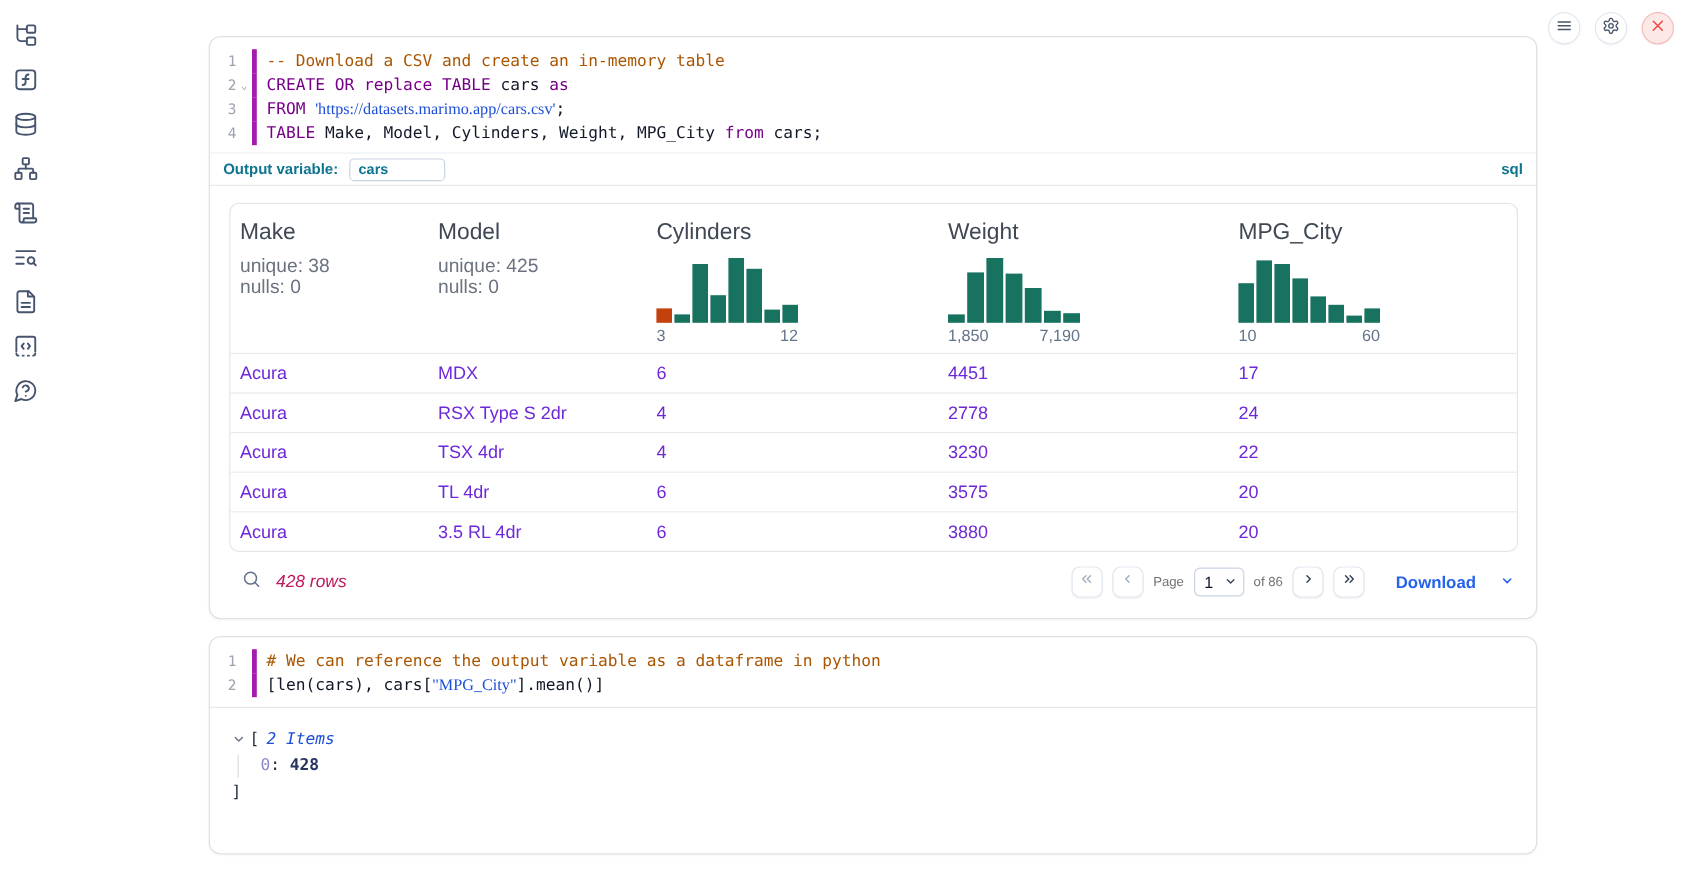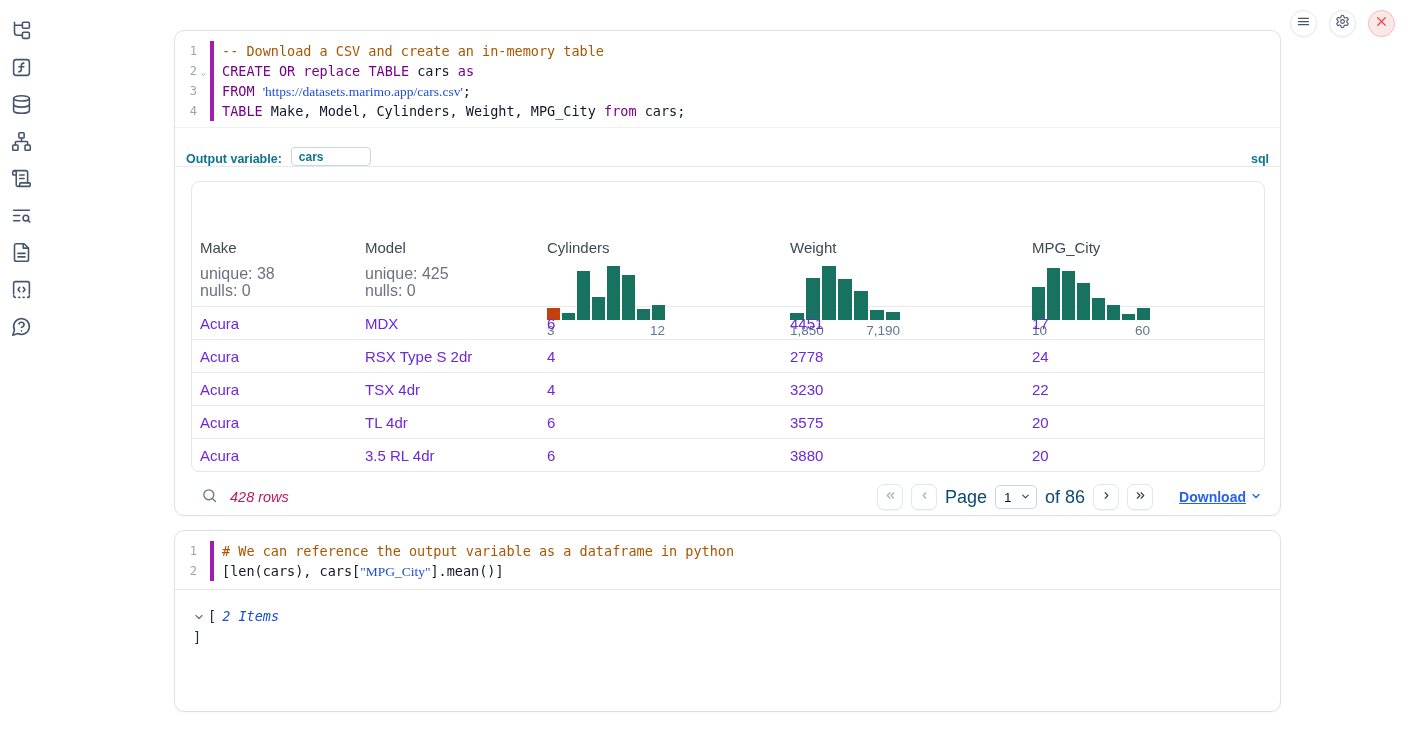--- a/index.html
+++ b/index.html
@@ -33,61 +33,61 @@
   .cline { display:flex; height:20px; line-height:20px; }
   .gutter { width:22px; text-align:right; color:#9ca3af; font-size:12px; flex:none; }
   .fold   { width:13px; flex:none; color:#9aa2af; font-size:9px; text-align:center; line-height:22px; cursor:pointer; }
   .ccontent { flex:1; border-left:4px solid #a21caf; padding-left:8px; white-space:pre; }
   .tok-kw  { color:#770088; }
   .tok-str { color:#1d4ed8;font-family:Liberation Serif, serif; }
   .tok-com { color:#aa5500; }
   .tok-pl  { color:#111827; }
 
   
-  .sql-strip { height:40px; display:flex; align-items:flex-end; padding:0 11px;
+  .sql-strip { height:28px; display:flex; align-items:center; padding:0 11px;
                border-top:1px solid #eef0f3; border-bottom:1px solid #e5e8ec; }
   .ov-label { font-size:12.5px; font-weight:bold; color:#0e7490; }
   .ov-input { margin-left:9px; width:80px; height:19px; border:1px solid #cbd5e1; border-radius:4px;
               padding:0 7px; font-size:12px; font-weight:bold; color:#0e7490;
               font-family:"Liberation Sans",sans-serif; outline:none; }
   .lang-tag { margin-left:auto; font-size:12.5px; font-weight:bold; color:#0e7490; }
 
   
   .out-area { padding:14px 16px 0 16px; }
   .dtable { border:1px solid #e3e6ea; border-radius:8px; overflow:hidden; width:1074px; }
   .thead, .trow { display:grid; grid-template-columns:165px 182px 243px 242px 242px; }
   .thead { height:124px; }
   .th { padding:13px 8px 0 8px; cursor:pointer; }
-  .th-title { font-size:15px; color:#3f4854;margin-top:44px; }
+  .th-title { font-size:19px; color:#3f4854; }
   .th-stats { margin-top:9px; font-size:16px; color:#6b7280; line-height:17px; }
   .hist { margin-top:10px; }
   .hist-bars { display:flex; align-items:flex-end; gap:2px; height:54px; }
   .hist-bar { flex:none; }
   .hist-labels { display:flex; justify-content:space-between; font-size:13.5px; color:#64748b; margin-top:3px; }
   .trow { height:33px; border-top:1px solid #e8eaee; }
   .td { padding:0 8px; font-size:15px; color:#6d28d9; display:flex; align-items:center; }
 
   
   .tfoot { height:48px; display:flex; align-items:center; padding:2px 2px 0 6px; }
   .search-btn { width:24px; height:24px; color:#64748b; display:flex; align-items:center; justify-content:center; cursor:pointer; }
   .search-btn svg { width:17px; height:17px; }
   .rowcount { margin-left:9px; font-size:14.5px; color:#be185d;font-style:italic; }
   .pager { margin-left:auto; display:flex; align-items:center; gap:8px; }
   .pg-btn { width:26px; height:26px; border:1px solid #e2e8f0; border-radius:7px; background:#fff;
             box-shadow:0 1px 1px rgba(16,24,40,.05); display:flex; align-items:center; justify-content:center;
             color:#334155; cursor:pointer; }
   .pg-btn svg { width:13px; height:13px; }
   .pg-btn.disabled { color:#a4afbd; }
-  .pg-text { font-size:18px; color:#0c4a6e;text-align:center; }
+  .pg-text { font-size:11px; color:#737373;text-align:center; }
   .pg-select { height:24px; min-width:42px; border:1px solid #cbd5e1; border-radius:5px; background:#fff;
                display:flex; align-items:center; justify-content:space-between; padding:0 5px 0 8px;
                font-size:13.5px; color:#0f172a; cursor:pointer; gap:4px; }
   .pg-select svg { width:11px; height:11px; color:#334155; }
-  .download { margin-left:18px; display:flex; align-items:center; gap:4px; color:#2563eb;
-              font-size:14px; font-weight:bold; cursor:pointer;text-decoration:underline; }
+  .download { margin-left:18px; display:flex; align-items:center; gap:20px; color:#2563eb;
+              font-size:14px; font-weight:bold; cursor:pointer; }
   .download svg { width:12px; height:12px; }
 
   
   .py-out { padding:15px 18px 0 18px; font-family:"DejaVu Sans Mono","Liberation Mono",monospace;
             font-size:13.5px; color:#1f2937; }
   .tree-head { display:flex; align-items:center; height:22px; }
   .tree-chevron { width:12px; height:12px; color:#6b7280; margin-right:3px; cursor:pointer; }
   .tree-bracket { color:#1f2937; }
   .tree-count { color:#1d4ed8; font-style:italic; margin-left:6px; }
   .tree-body { position:relative; padding-left:24px; }
@@ -425,16 +425,17 @@
   <div class="py-out">
     <div class="tree-head">
       <span class="tree-chevron">
         <svg viewBox="0 0 24 24" fill="none" stroke="currentColor" stroke-width="2.4" stroke-linecap="round" stroke-linejoin="round">
             <path d="m6 9 6 6 6-6"></path>
           </svg></span>
       <span class="tree-bracket">[</span>
       <span class="tree-count">2 Items</span>
     </div>
     <div class="tree-body" id="tree-body">
+        <div class="tree-entry"><span class="tree-key">0</span><span>: </span><span class="tree-val">428</span></div>
       </div>
     <div class="tree-close tree-bracket">]</div>
   </div>
 </div>
 
 </body></html>

